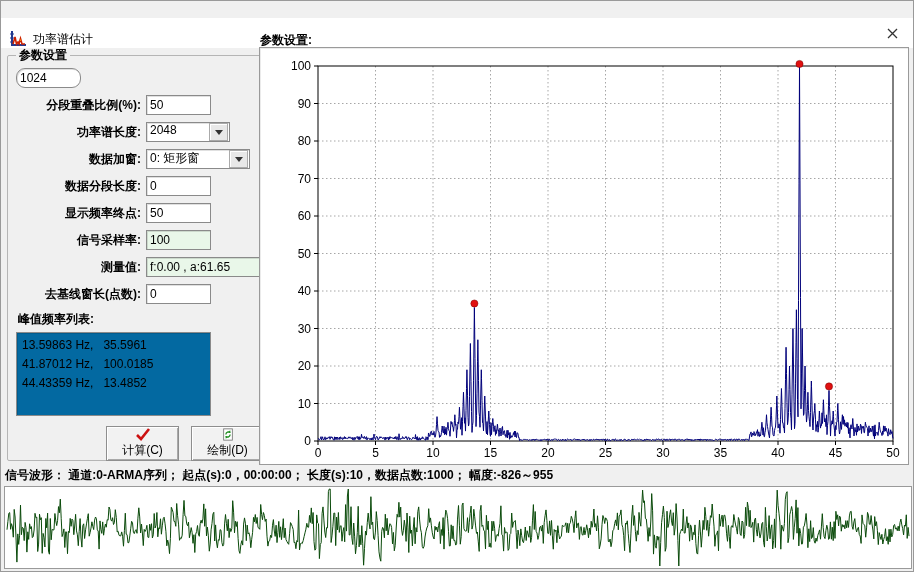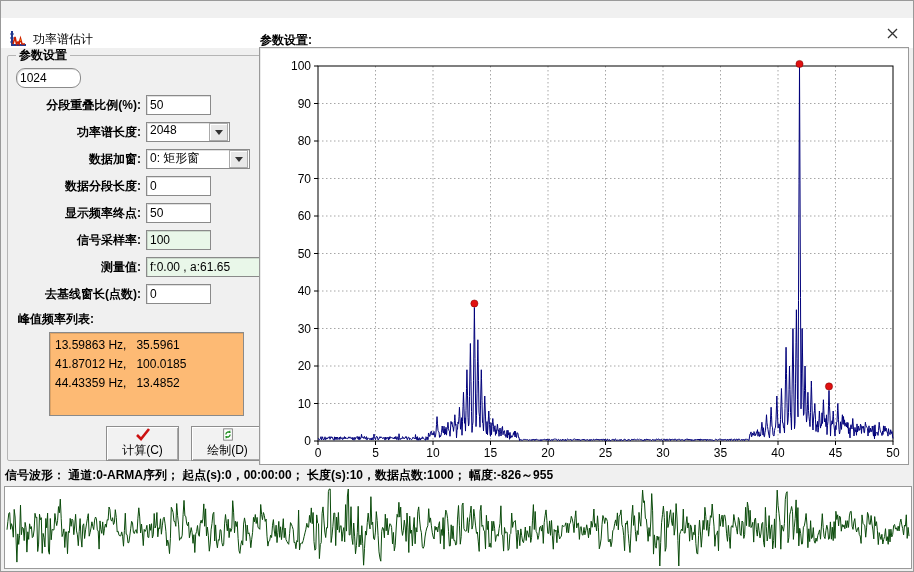--- a/index.html
+++ b/index.html
@@ -27,21 +27,21 @@
   }
   .tinput.green{background:#e9f7e9;}
   .combo{height:20px;background:#fff;border:1px solid #8a8a8a;box-shadow:inset 1px 1px 0 rgba(0,0,0,0.12);
     display:flex;align-items:flex-start;box-sizing:border-box;cursor:default;}
   .combo-val{flex:1;font-size:12px;padding:0 3px;white-space:nowrap;overflow:hidden;}
   .combo-btn{width:17px;height:16px;margin-right:1px;background:#e8e8e8;border:1px solid #aaa;
     box-shadow:inset 1px 1px 0 #fff;display:flex;align-items:center;justify-content:center;flex:none;}
   .arr{width:0;height:0;border-left:4px solid transparent;border-right:4px solid transparent;border-top:5px solid #333;}
   .listlabel{font-size:12px;font-weight:bold;margin:4px 0 4px 2px;}
   .peaklist{
-    margin-left:33px;width:195px;height:84px;background:#fdba74;border:1px solid #8a8a8a;
+    width:195px;height:84px;background:#0369a1;border:1px solid #8a8a8a;
     box-shadow:inset 1px 1px 0 rgba(0,0,0,0.12);font-size:12px;padding:3px 5px;box-sizing:border-box;overflow:hidden;
   }
   .peaklist .pl-item{line-height:19px;white-space:pre;}
   .btnrow{display:flex;gap:12px;margin-top:10px;padding-left:55px;justify-content:flex-end;}
   .winbtn{
     width:73px;height:35px;background:#f2f2f2;border:1px solid #8e8e8e;
     box-shadow:inset 1px 1px 0 #ffffff, inset -1px -1px 0 #a9a9a9;
     display:flex;flex-direction:column;align-items:center;justify-content:center;cursor:pointer;font-family:"Liberation Sans",sans-serif;
   }
   .winbtn .blabel{font-size:12px;color:#000;margin-top:1px;}

